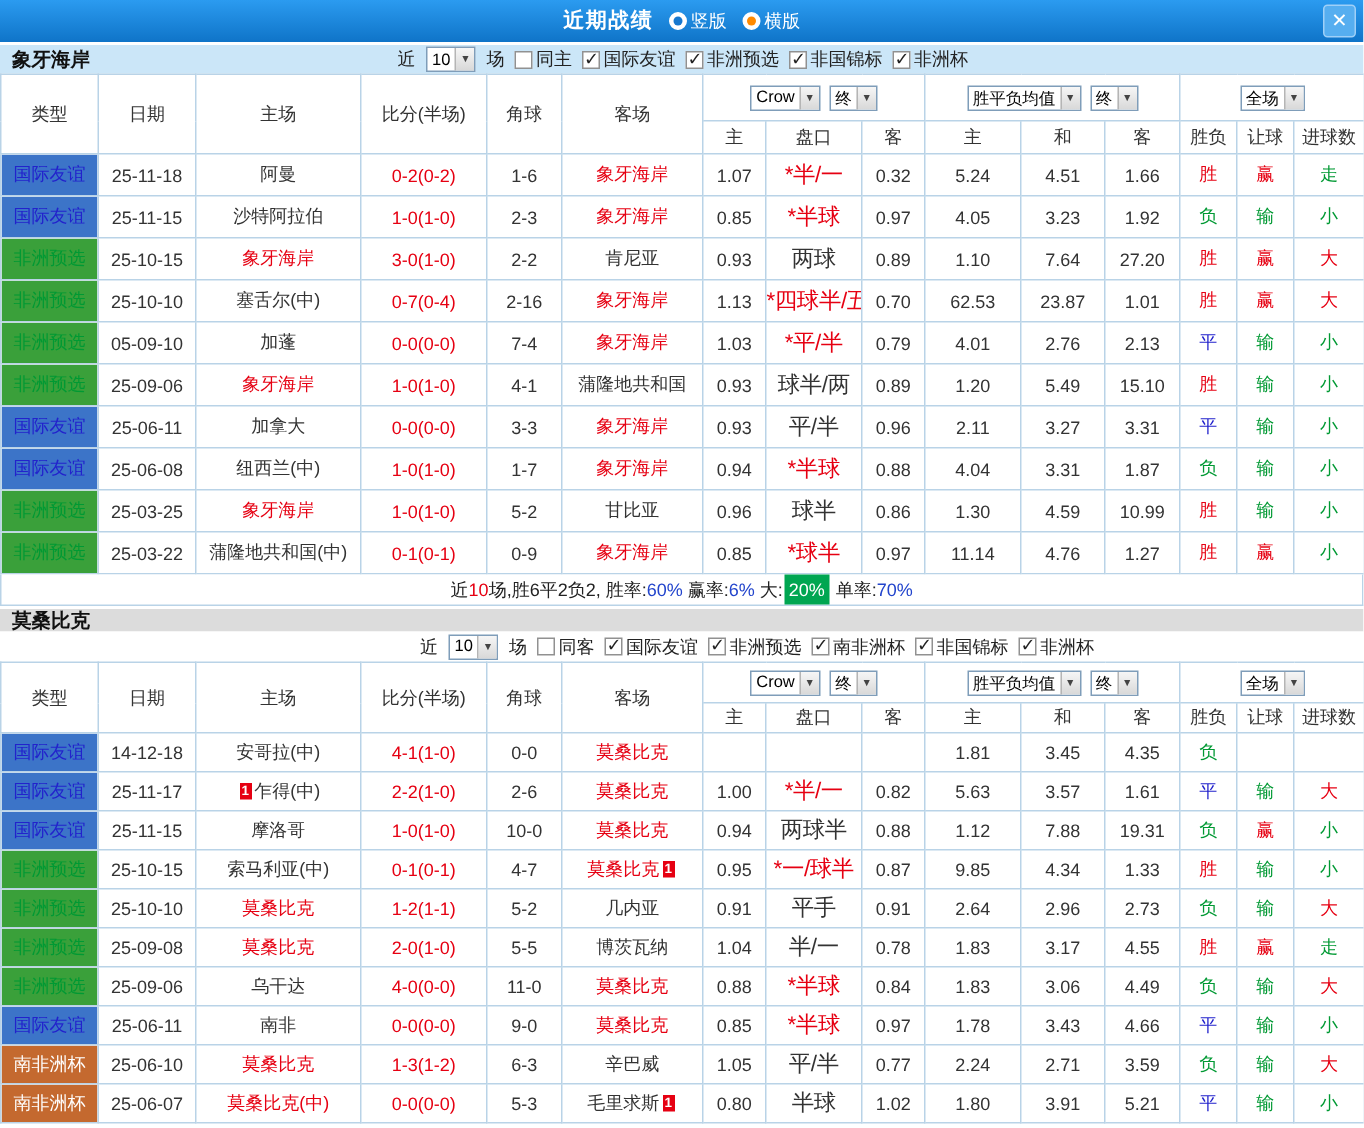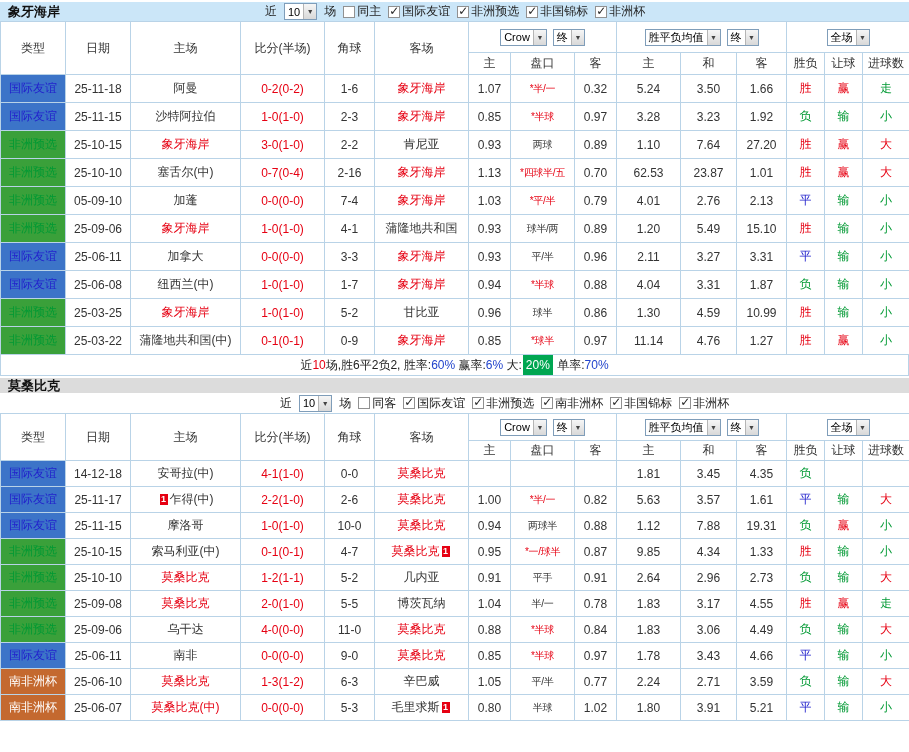--- a/index.html
+++ b/index.html
@@ -57,35 +57,47 @@
   .tbox { display:block; width:100%; color:#fff; font-size:12px; }
   .s1 .tbox { height:27px; line-height:27px; }
   .s2 .tbox { height:25px; line-height:25px; }
   .tbox.blue { background:#3c74c8; }
   .tbox.green { background:#3aa03a; }
   .tbox.orange { background:#c4692f; }
   .red { color:#e60012; }
   .green { color:#009933; }
   .blue { color:#2222cc; }
   .score { color:#e60012; }
-  .hcp { font-size:10px; letter-spacing:-0.3px; }
+  .hcp { font-size:15px; letter-spacing:-0.3px; }
   .rcard { display:inline-block; background:#e60012; color:#fff; font-size:9px; line-height:11px; min-width:8px; padding:0 1px; margin:0 2px; vertical-align:1px; font-weight:bold; }
   
   .summary {
     height:21px; display:flex; align-items:center; justify-content:center;
     border:1px solid #b9d3e7; border-top:none; color:#222; background:#fff;
   }
   .summary span { white-space:pre; }
   .sblue { color:#2244cc; }
   .pct-badge { background:#00a651; color:#fff; padding:3px 3px; margin:0 1px; }
 </style>
 </head>
 <body>
 
 <div>
+  <div class="topbar">
+    <span class="page-title">近期战绩</span>
+    <span class="radio">
+      <span class="dot"></span>
+      <span>竖版</span>
+    </span>
+    <span class="radio sel">
+      <span class="dot"></span>
+      <span>横版</span>
+    </span>
+    <div class="close-btn">✕</div>
+  </div>
   <div id="sections">
       <div class="section">
         <div class="secbar blue">
           <span class="team-title">象牙海岸</span>
           <span class="filters">
             <span>近</span>
             <span class="msel">
               <span class="msel-t">10</span>
               <span class="msel-a">▼</span>
             </span>
@@ -176,39 +188,39 @@
               </td>
               <td>25-11-18</td>
               <td><span>阿曼</span></td>
               <td class="score">0-2(0-2)</td>
               <td>1-6</td>
               <td><span class="red">象牙海岸</span></td>
               <td>1.07</td>
               <td class="hcp red">*半/一</td>
               <td>0.32</td>
               <td>5.24</td>
-              <td>3.50</td>
+              <td>4.51</td>
               <td>1.66</td>
               <td class="red">胜</td>
               <td class="red">赢</td>
               <td class="green">走</td>
             </tr>
             <tr>
               <td class="type">
                 <div class="tbox blue">国际友谊</div>
               </td>
               <td>25-11-15</td>
               <td><span>沙特阿拉伯</span></td>
               <td class="score">1-0(1-0)</td>
               <td>2-3</td>
               <td><span class="red">象牙海岸</span></td>
               <td>0.85</td>
               <td class="hcp red">*半球</td>
               <td>0.97</td>
-              <td>3.28</td>
+              <td>4.05</td>
               <td>3.23</td>
               <td>1.92</td>
               <td class="green">负</td>
               <td class="green">输</td>
               <td class="green">小</td>
             </tr>
             <tr>
               <td class="type">
                 <div class="tbox green">非洲预选</div>
               </td>

